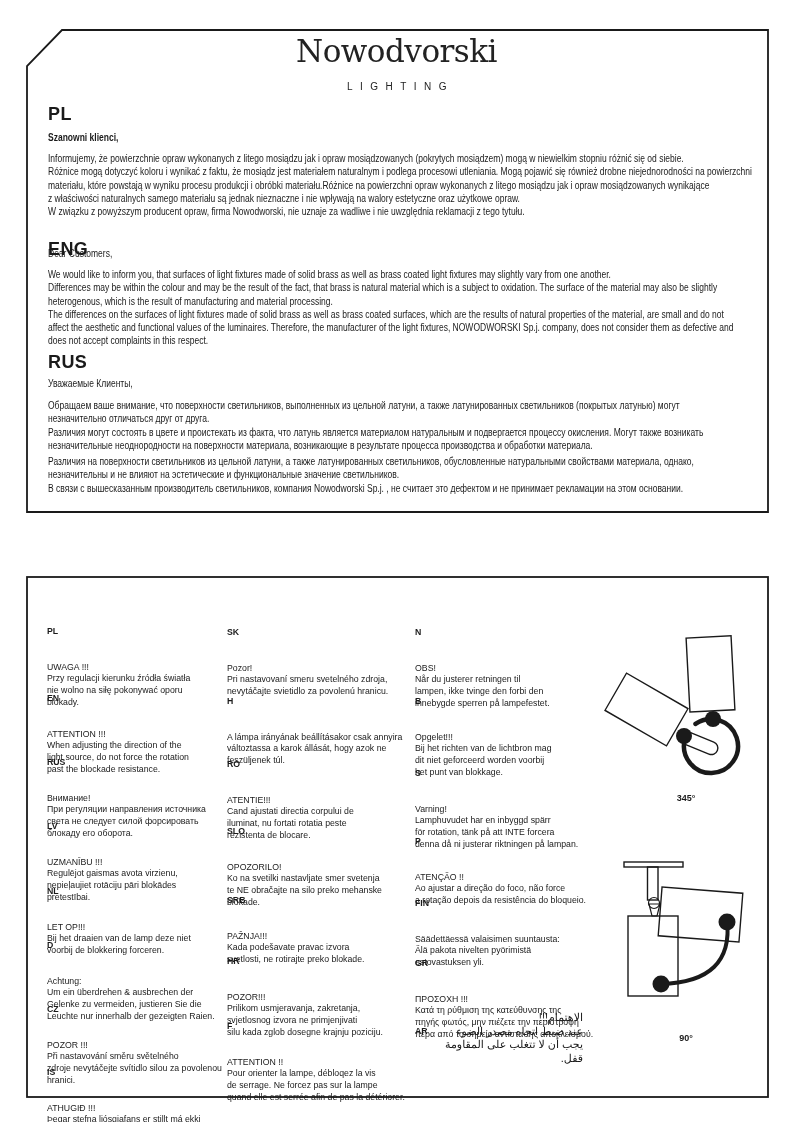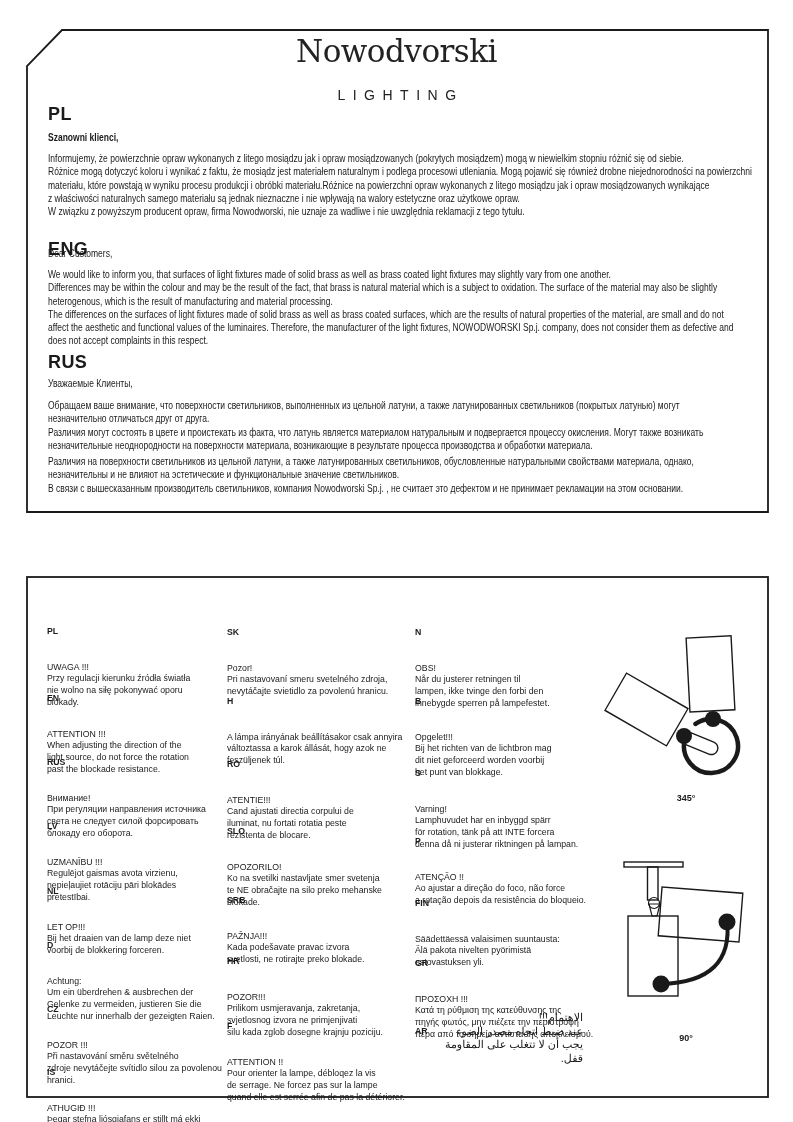--- a/index.html
+++ b/index.html
@@ -1,21 +1,21 @@
 <!DOCTYPE html>
 <html><head>
 <meta charset="utf-8">
 <style>
   html,body{margin:0;padding:0;background:#ffffff;}
   .sheet{position:relative;width:793px;height:1122px;background:#fff;overflow:hidden;
          font-family:"Liberation Sans",sans-serif;color:#1c1c1c;}
   .frame{position:absolute;left:0;top:0;pointer-events:none;}
   .logo{position:absolute;left:0;top:34px;width:793px;text-align:center;}
   .brand{font-family:"DejaVu Serif",serif;font-size:31px;letter-spacing:-.5px;color:#222;line-height:34px;}
-  .tagline{font-size:14px;letter-spacing:7.5px;padding-left:8px;color:#222;margin-top:19px;}
+  .tagline{font-size:10px;letter-spacing:7.5px;padding-left:8px;color:#222;margin-top:13px;}
   .sec-head{position:absolute;font-size:18px;font-weight:700;letter-spacing:.4px;color:#1a1a1a;}
   .salut{position:absolute;font-size:10px;color:#1a1a1a;transform:scaleX(.85);transform-origin:0 0;white-space:pre;}
   .salut.bold{font-weight:700;}
   .para{position:absolute;font-size:10px;line-height:13.25px;white-space:pre;color:#1a1a1a;
         transform:scaleX(.85);transform-origin:0 0;}
   .lang{position:absolute;font-size:9.5px;line-height:11.9px;white-space:pre;color:#1a1a1a;
         transform:scaleX(.92);transform-origin:0 0;}
   .lang .code{font-weight:700;}
   .ar-lines{position:absolute;left:415px;top:1011px;width:168px;font-size:11px;line-height:13.5px;
             white-space:pre;direction:rtl;text-align:right;color:#1a1a1a;}

